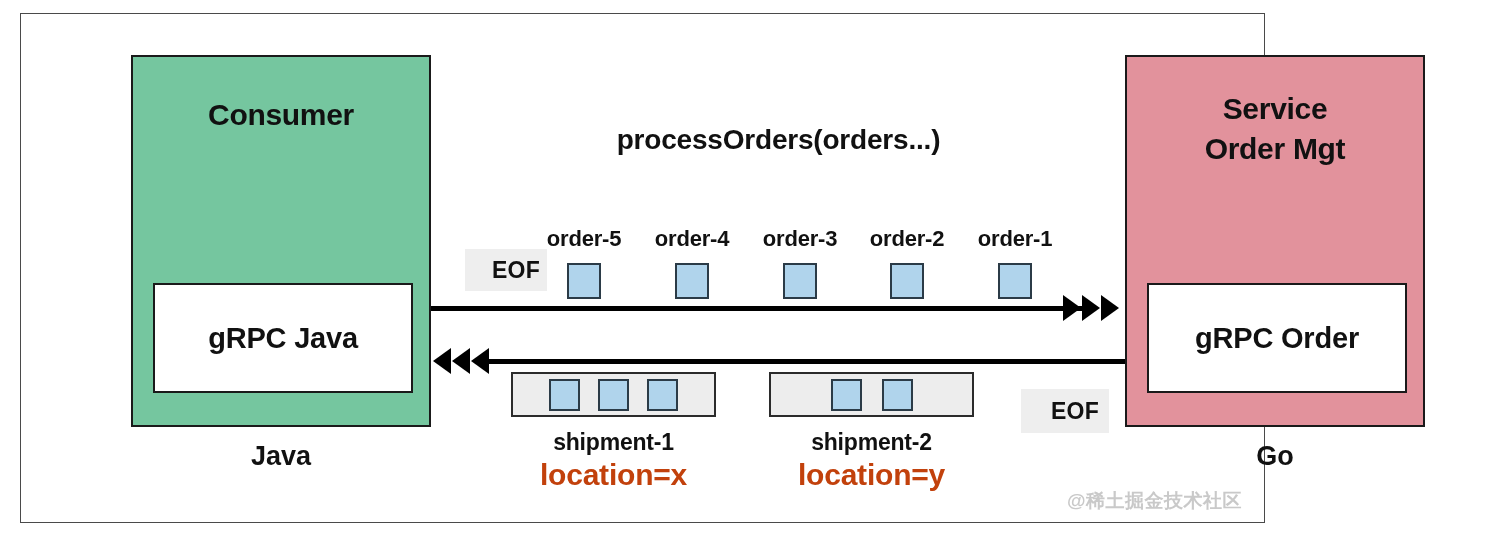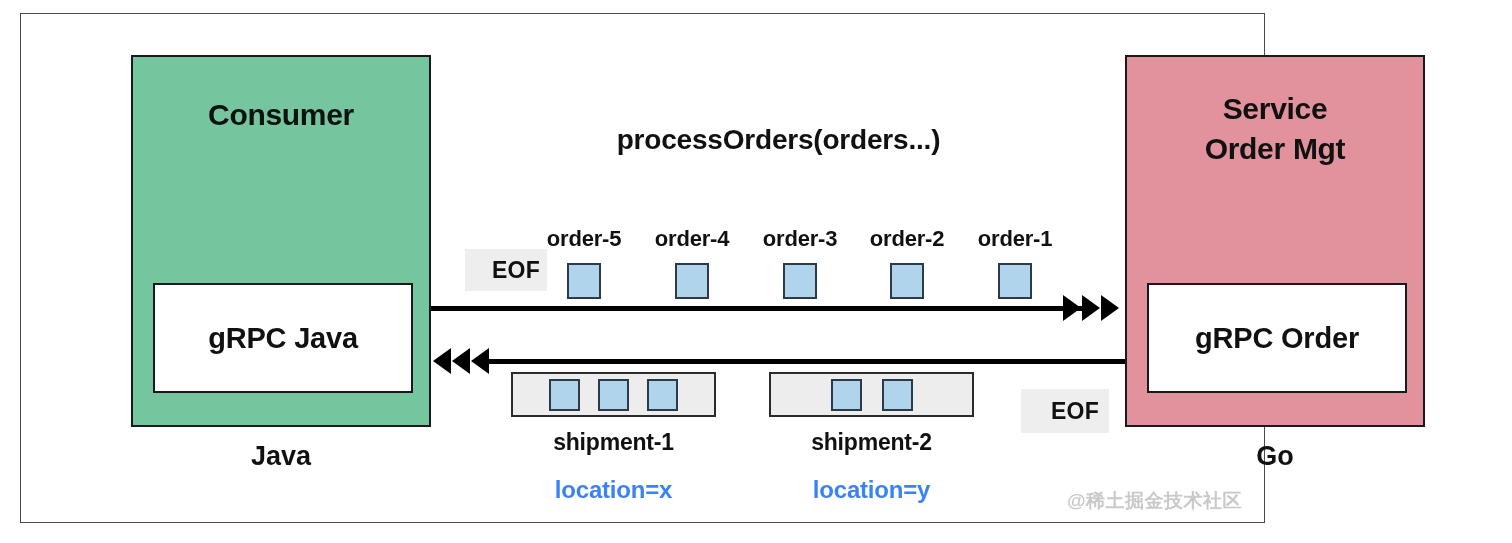--- a/index.html
+++ b/index.html
@@ -213,23 +213,23 @@
     display: block;
     text-align: center;
     font-size: 23px;
     color: #111111;
     margin-top: 12px;
     letter-spacing: -0.2px;
   }
   .shipment-meta {
     display: block;
     text-align: center;
-    font-size: 24px;
-    color: #3b82f6;
-    margin-top: 20px;
+    font-size: 30px;
+    color: #c2410c;
+    margin-top: 2px;
     letter-spacing: -0.2px;
   }
   #shipment-group-0 { left: 490px; width: 205px; }
   #shipment-group-0 .shipment-tray { width: 205px; }
   #shipment-group-1 { left: 748px; width: 205px; }
   #shipment-group-1 .shipment-tray { width: 205px; gap: 20px; }
 
   
   #watermark {
     position: absolute;

